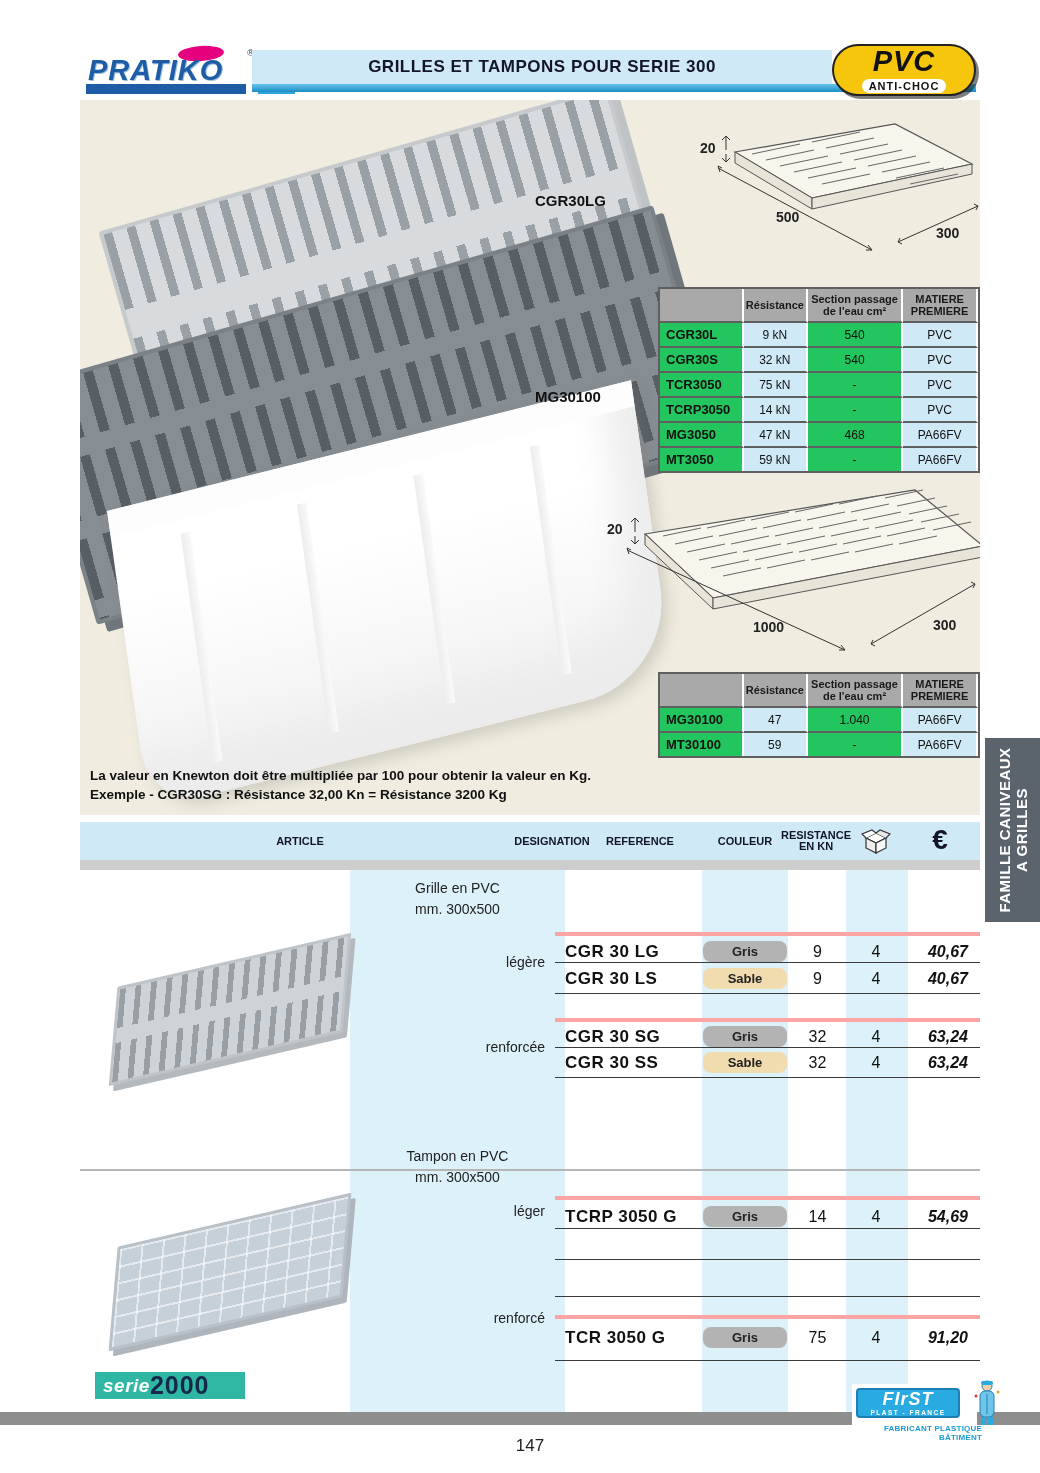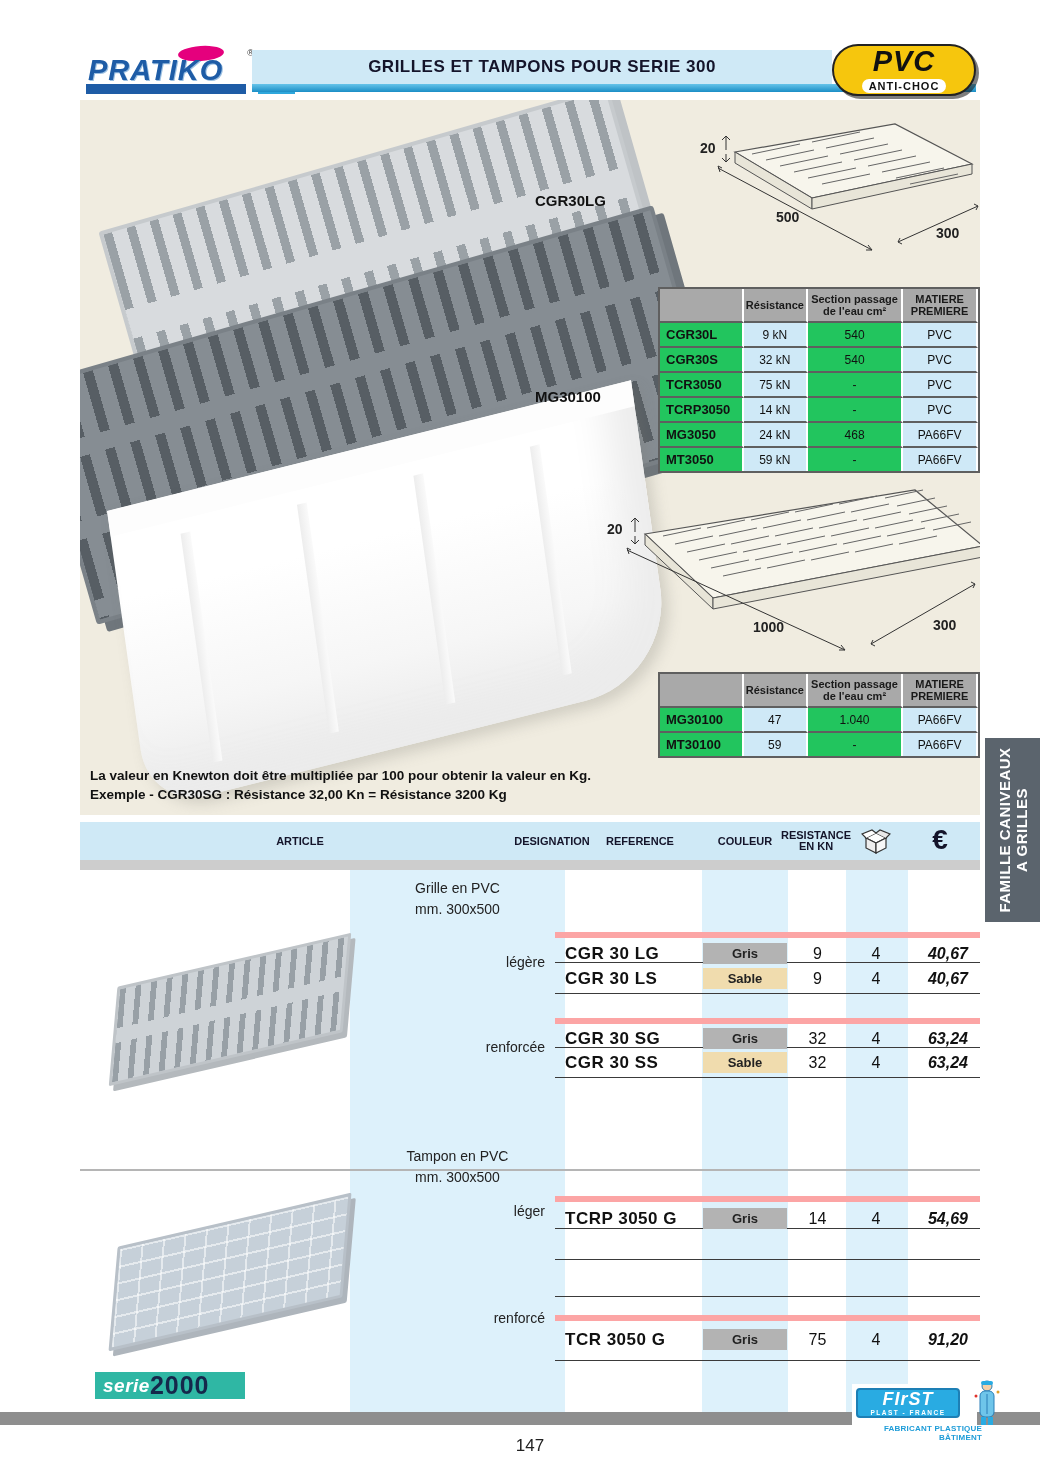--- a/index.html
+++ b/index.html
@@ -65,23 +65,23 @@
   .p-divider { position:absolute; left:0; top:38px; width:900px; height:10px; background:#cdcdcd; }
   .p-body { position:absolute; left:0; top:48px; width:900px; height:542px; background:#fff; }
   .band { position:absolute; top:0; height:542px; background:#ddf1fb; }
   .band.b1 { left:270px; width:215px; }
   .band.b2 { left:622px; width:86px; }
   .band.b3 { left:766px; width:62px; }
   .sec-divider { position:absolute; left:0; width:900px; height:2px; background:#b5b5b5; }
   .desig { position:absolute; left:270px; width:215px; text-align:center; font-size:14px; color:#222; line-height:21px; }
   .variant { position:absolute; left:250px; width:215px; text-align:right; font-size:14px; color:#222; }
   .p-row { position:absolute; left:475px; width:425px; border-bottom:1px solid #3a3a3a; }
-  .p-row.first { border-top:6px solid #fca5a5; }
+  .p-row.first { border-top:4px solid #fca5a5; }
   .p-row .ref { position:absolute; left:10px; top:0; font-size:17px; font-weight:bold; letter-spacing:.5px; }
-  .p-row .chip { position:absolute; left:148px; width:84px; height:21px; text-align:center; font-size:13px; font-weight:bold; color:#222; line-height:21px !important; }
+  .p-row .chip { position:absolute; left:148px; width:84px; height:21px; text-align:center; font-size:13px; font-weight:bold; color:#222; line-height:21px !important;border-radius:8px; }
   .chip-gris { background:#b3b3b3; }
   .chip-sable { background:#f0dcae; }
   .p-row .res { position:absolute; left:240px; width:45px; text-align:center; font-size:16px; }
   .p-row .qty { position:absolute; left:300px; width:42px; text-align:center; font-size:16px; }
   .p-row .price { position:absolute; right:12px; font-size:16px; font-weight:bold; font-style:italic; }
   .p-line { position:absolute; left:475px; width:425px; height:1px; background:#3a3a3a; }
   .art-img { position:absolute; }
   .art-grate { width:240px; height:95px; transform:rotate(-13deg) skewX(-18deg); background:
       linear-gradient(180deg, rgba(205,210,214,0) 0 42%, #ced3d7 42% 58%, rgba(205,210,214,0) 58% 100%),
       repeating-linear-gradient(90deg, #98a0a6 0 6px, #ced3d7 6px 16px);
@@ -206,21 +206,21 @@
           <td class="blue">PVC</td>
         </tr>
       <tr>
           <td class="code">TCRP3050</td>
           <td class="blue">14 kN</td>
           <td>-</td>
           <td class="blue">PVC</td>
         </tr>
       <tr>
           <td class="code">MG3050</td>
-          <td class="blue">24 kN</td>
+          <td class="blue">47 kN</td>
           <td>468</td>
           <td class="blue">PA66FV</td>
         </tr>
       <tr>
           <td class="code">MT3050</td>
           <td class="blue">59 kN</td>
           <td>-</td>
           <td class="blue">PA66FV</td>
         </tr>
     </tbody>

